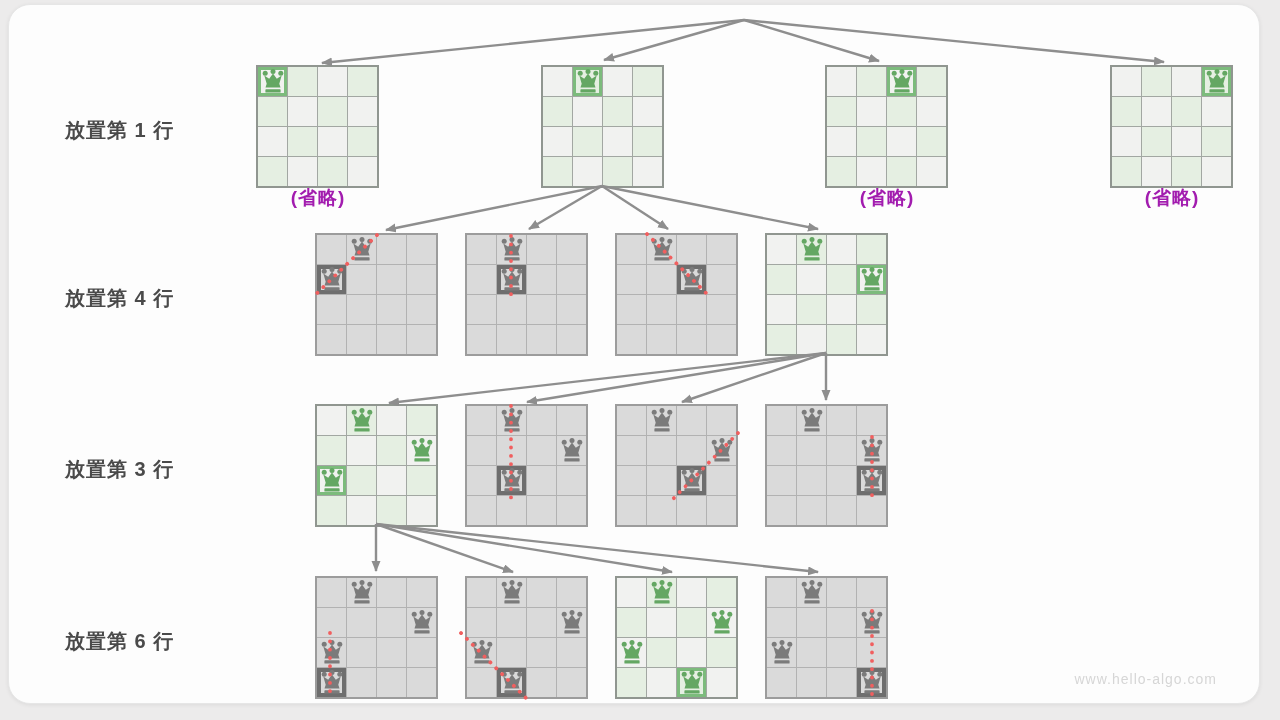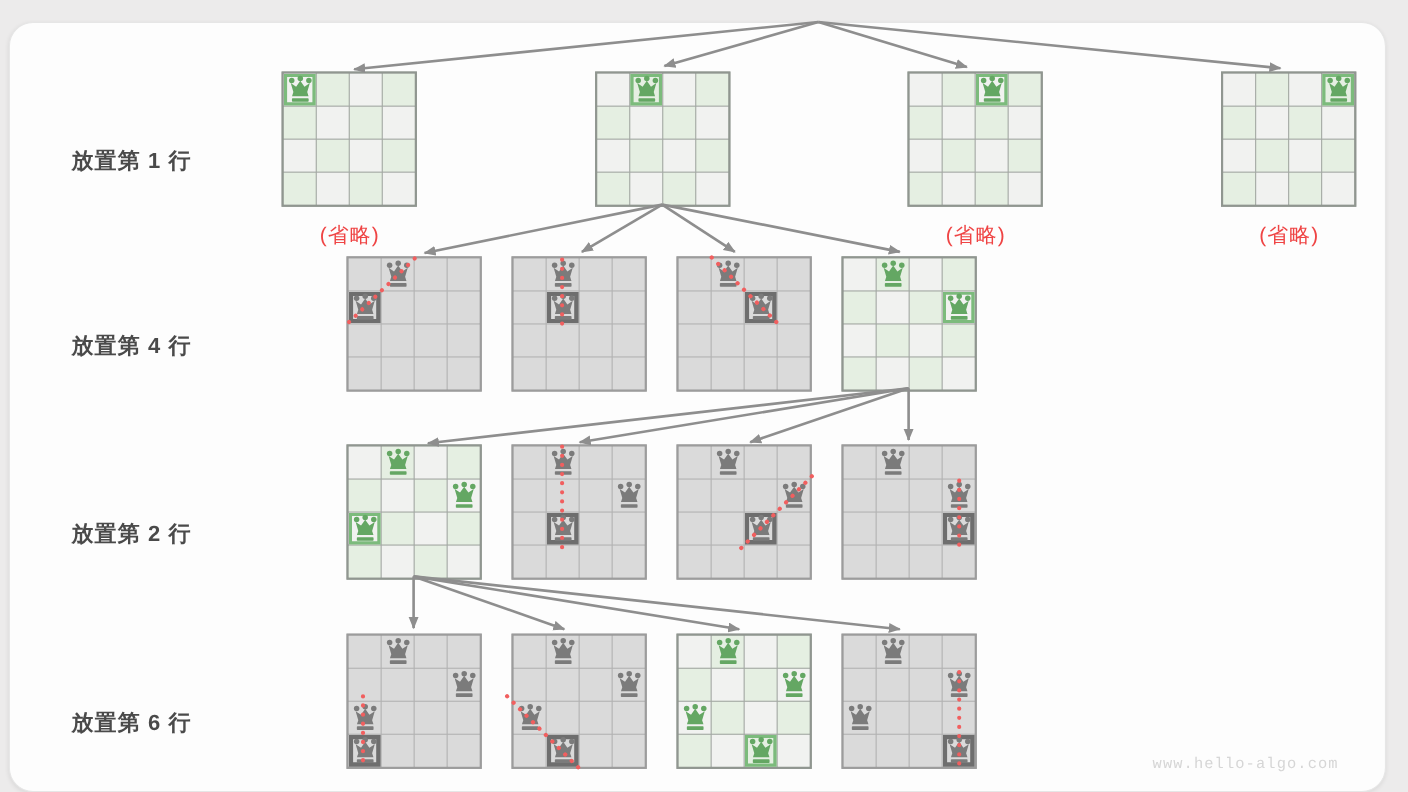--- a/index.html
+++ b/index.html
@@ -3,62 +3,62 @@
 <meta charset="utf-8">
 <style>
   html,body{margin:0;padding:0;}
   body{
     width:1280px;height:720px;
     background:#ecebeb;
     font-family:"Liberation Sans", sans-serif;
     position:relative;overflow:hidden;
   }
   .card{
-    position:absolute;left:8px;top:20px;width:1250px;height:698px;
+    position:absolute;left:8px;top:4px;width:1250px;height:698px;
     background:#fdfdfd;border:1px solid #e6e6e6;border-radius:22px;
     box-shadow:0 1px 4px rgba(0,0,0,.07);
   }
   .row-label{
     position:absolute;left:56px;width:150px;
     font-size:20px;font-weight:bold;color:#4a4a4a;letter-spacing:1px;
     white-space:nowrap;
   }
   .omit-label{
     position:absolute;transform:translateX(-50%);
-    font-size:19px;color:#ef4444;letter-spacing:1px;white-space:nowrap;
+    font-size:19px;color:#a21caf;letter-spacing:1px;white-space:nowrap;font-weight:bold;
   }
   .board{
     position:absolute;display:grid;
     grid-template-columns:repeat(4,29px);
     grid-template-rows:repeat(4,29px);
     gap:1px;border:2px solid #9c9c9c;
   }
   .board.green{background:#a2a7a2;border-color:#909690;}
   .board.gray{background:#b2b2b2;border-color:#9c9c9c;}
   .cell{position:relative;display:flex;align-items:flex-end;justify-content:center;}
   .board.green .cell.even{background:#f1f2f0;}
   .board.green .cell.odd{background:#e5efe2;}
   .board.gray  .cell{background:#dadada;}
   .board.green .cell.framed{box-shadow:inset 0 0 0 3px #7cbb7c;}
   .board.gray  .cell.framed{box-shadow:inset 0 0 0 4px #6e6e6e;}
   .queen{width:24px;height:27px;margin-bottom:1px;}
   #overlay{position:absolute;left:0;top:0;width:1280px;height:720px;pointer-events:none;}
   .footer{
     position:absolute;right:42px;bottom:16px;
-    font-family:Liberation Mono, monospace;
+    font-family:Liberation Sans, sans-serif;
     font-size:14px;color:#d6d6d6;letter-spacing:1px;margin-top:39px;
   }
 </style>
 </head>
 <body>
 
 <div class="card">
   <div class="row-label" style="top:112px">放置第 1 行</div>
   <div class="row-label" style="top:280px">放置第 4 行</div>
-  <div class="row-label" style="top:451px">放置第 2 行</div>
+  <div class="row-label" style="top:451px">放置第 3 行</div>
   <div class="row-label" style="top:623px">放置第 6 行</div>
   <div class="footer">www.hello-algo.com</div>
 <div class="omit-label" style="left: 309px; top: 180px;">(省略)</div>
     <div class="omit-label" style="left: 878px; top: 180px;">(省略)</div>
     <div class="omit-label" style="left: 1163px; top: 180px;">(省略)</div>
   </div>
 
 <div id="boards-layer">
     <div class="board green" style="left: 256px; top: 65px;">
       <div class="cell even framed">

